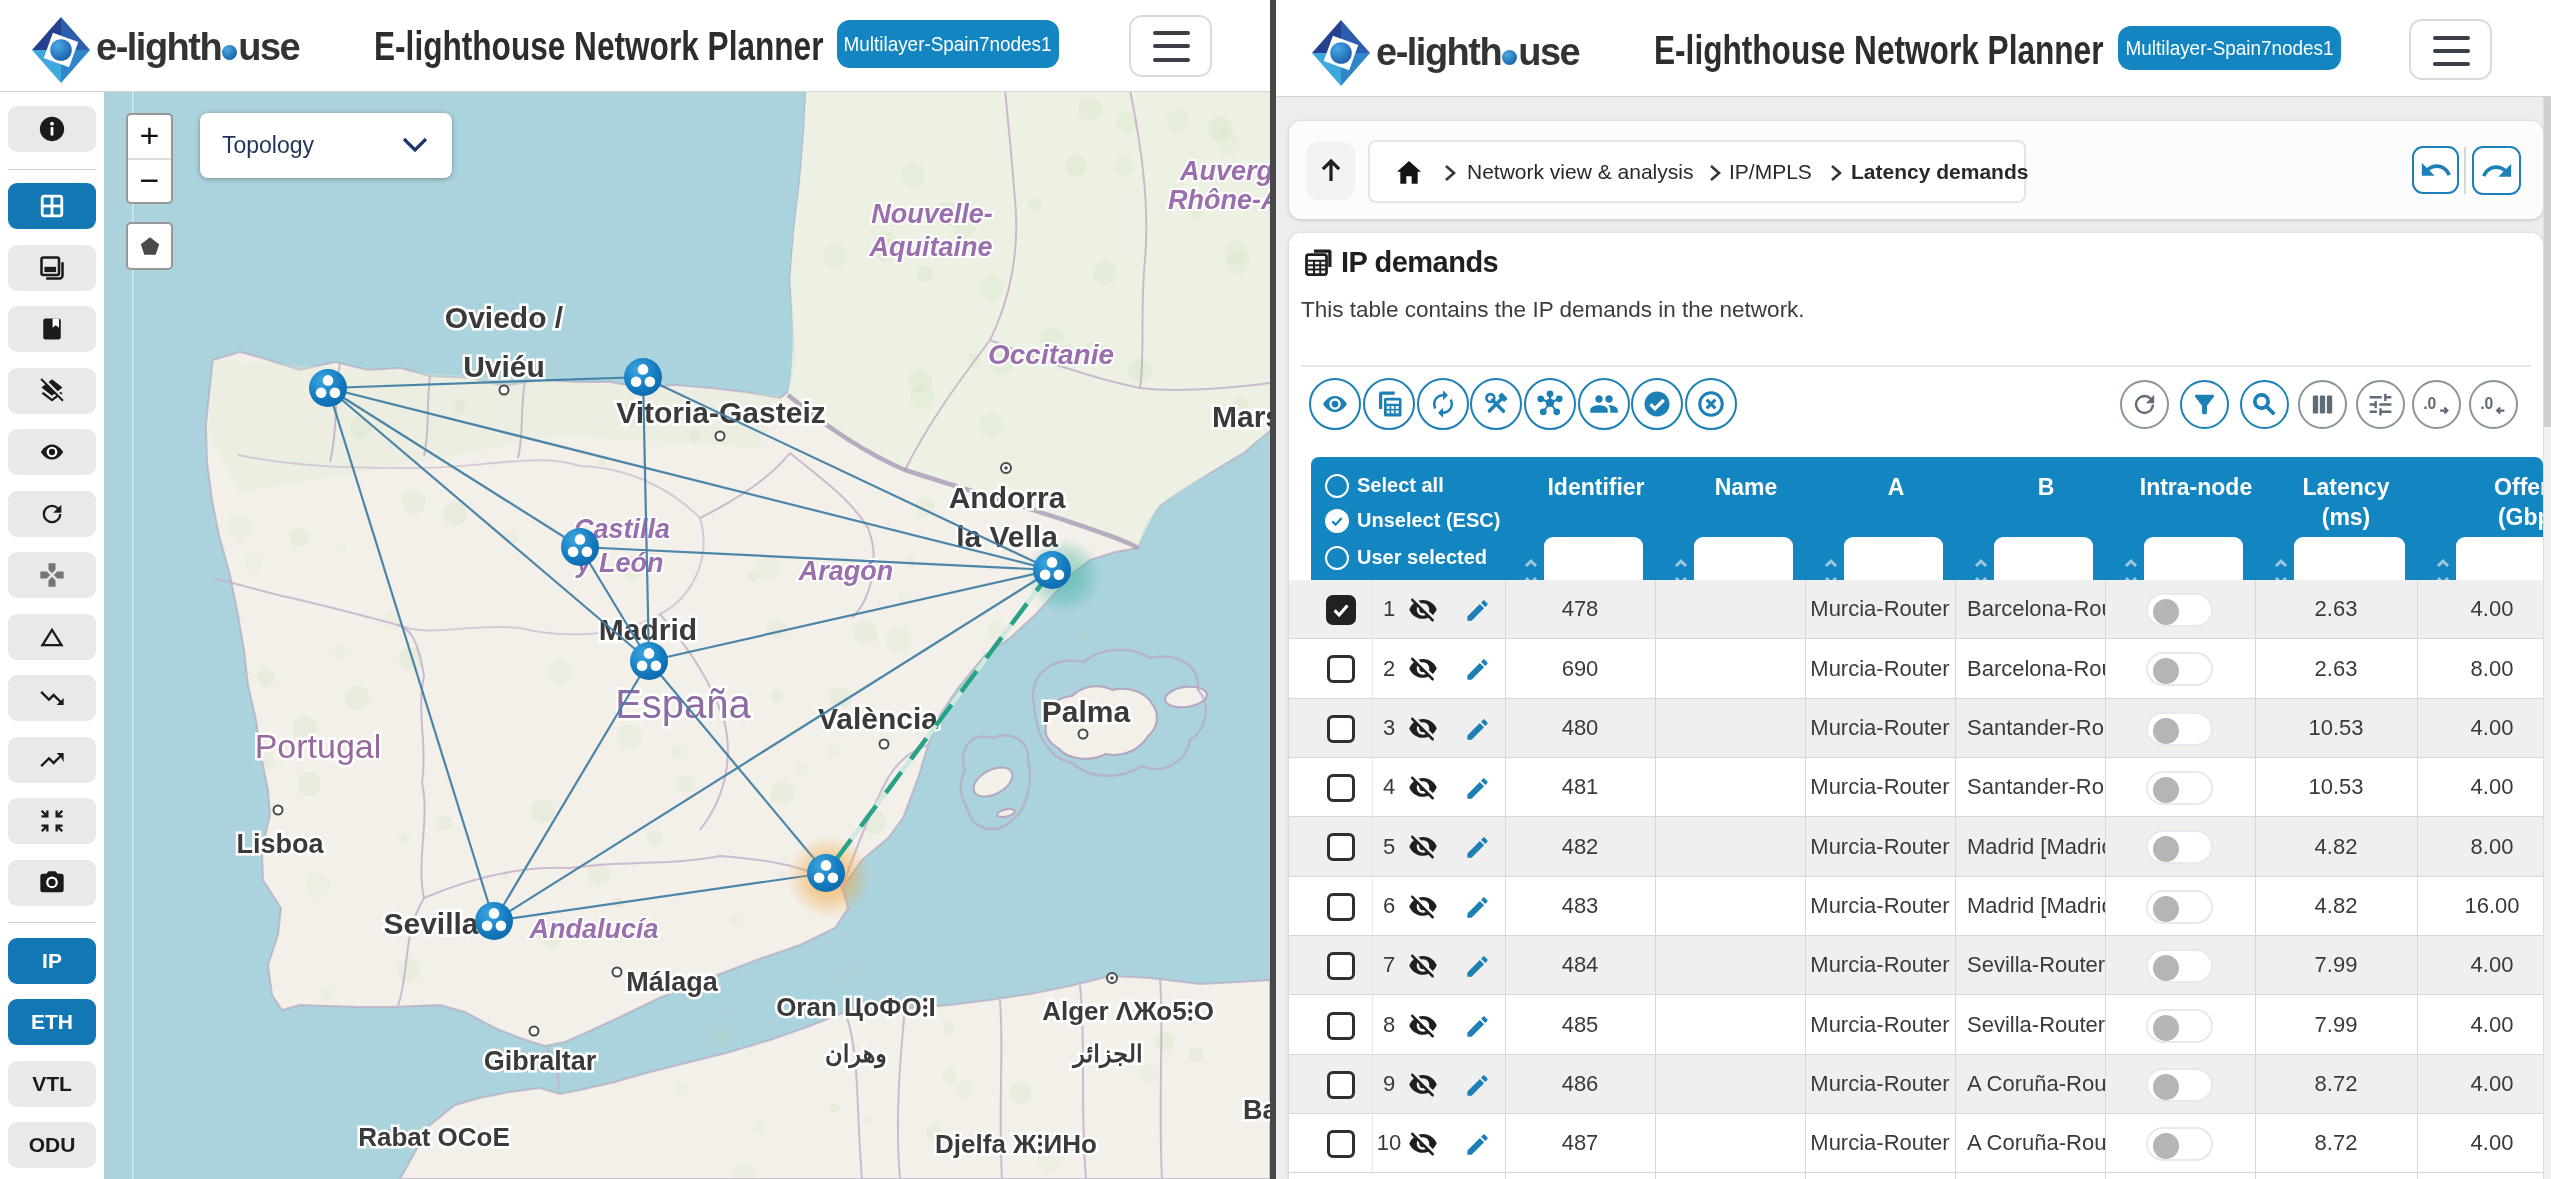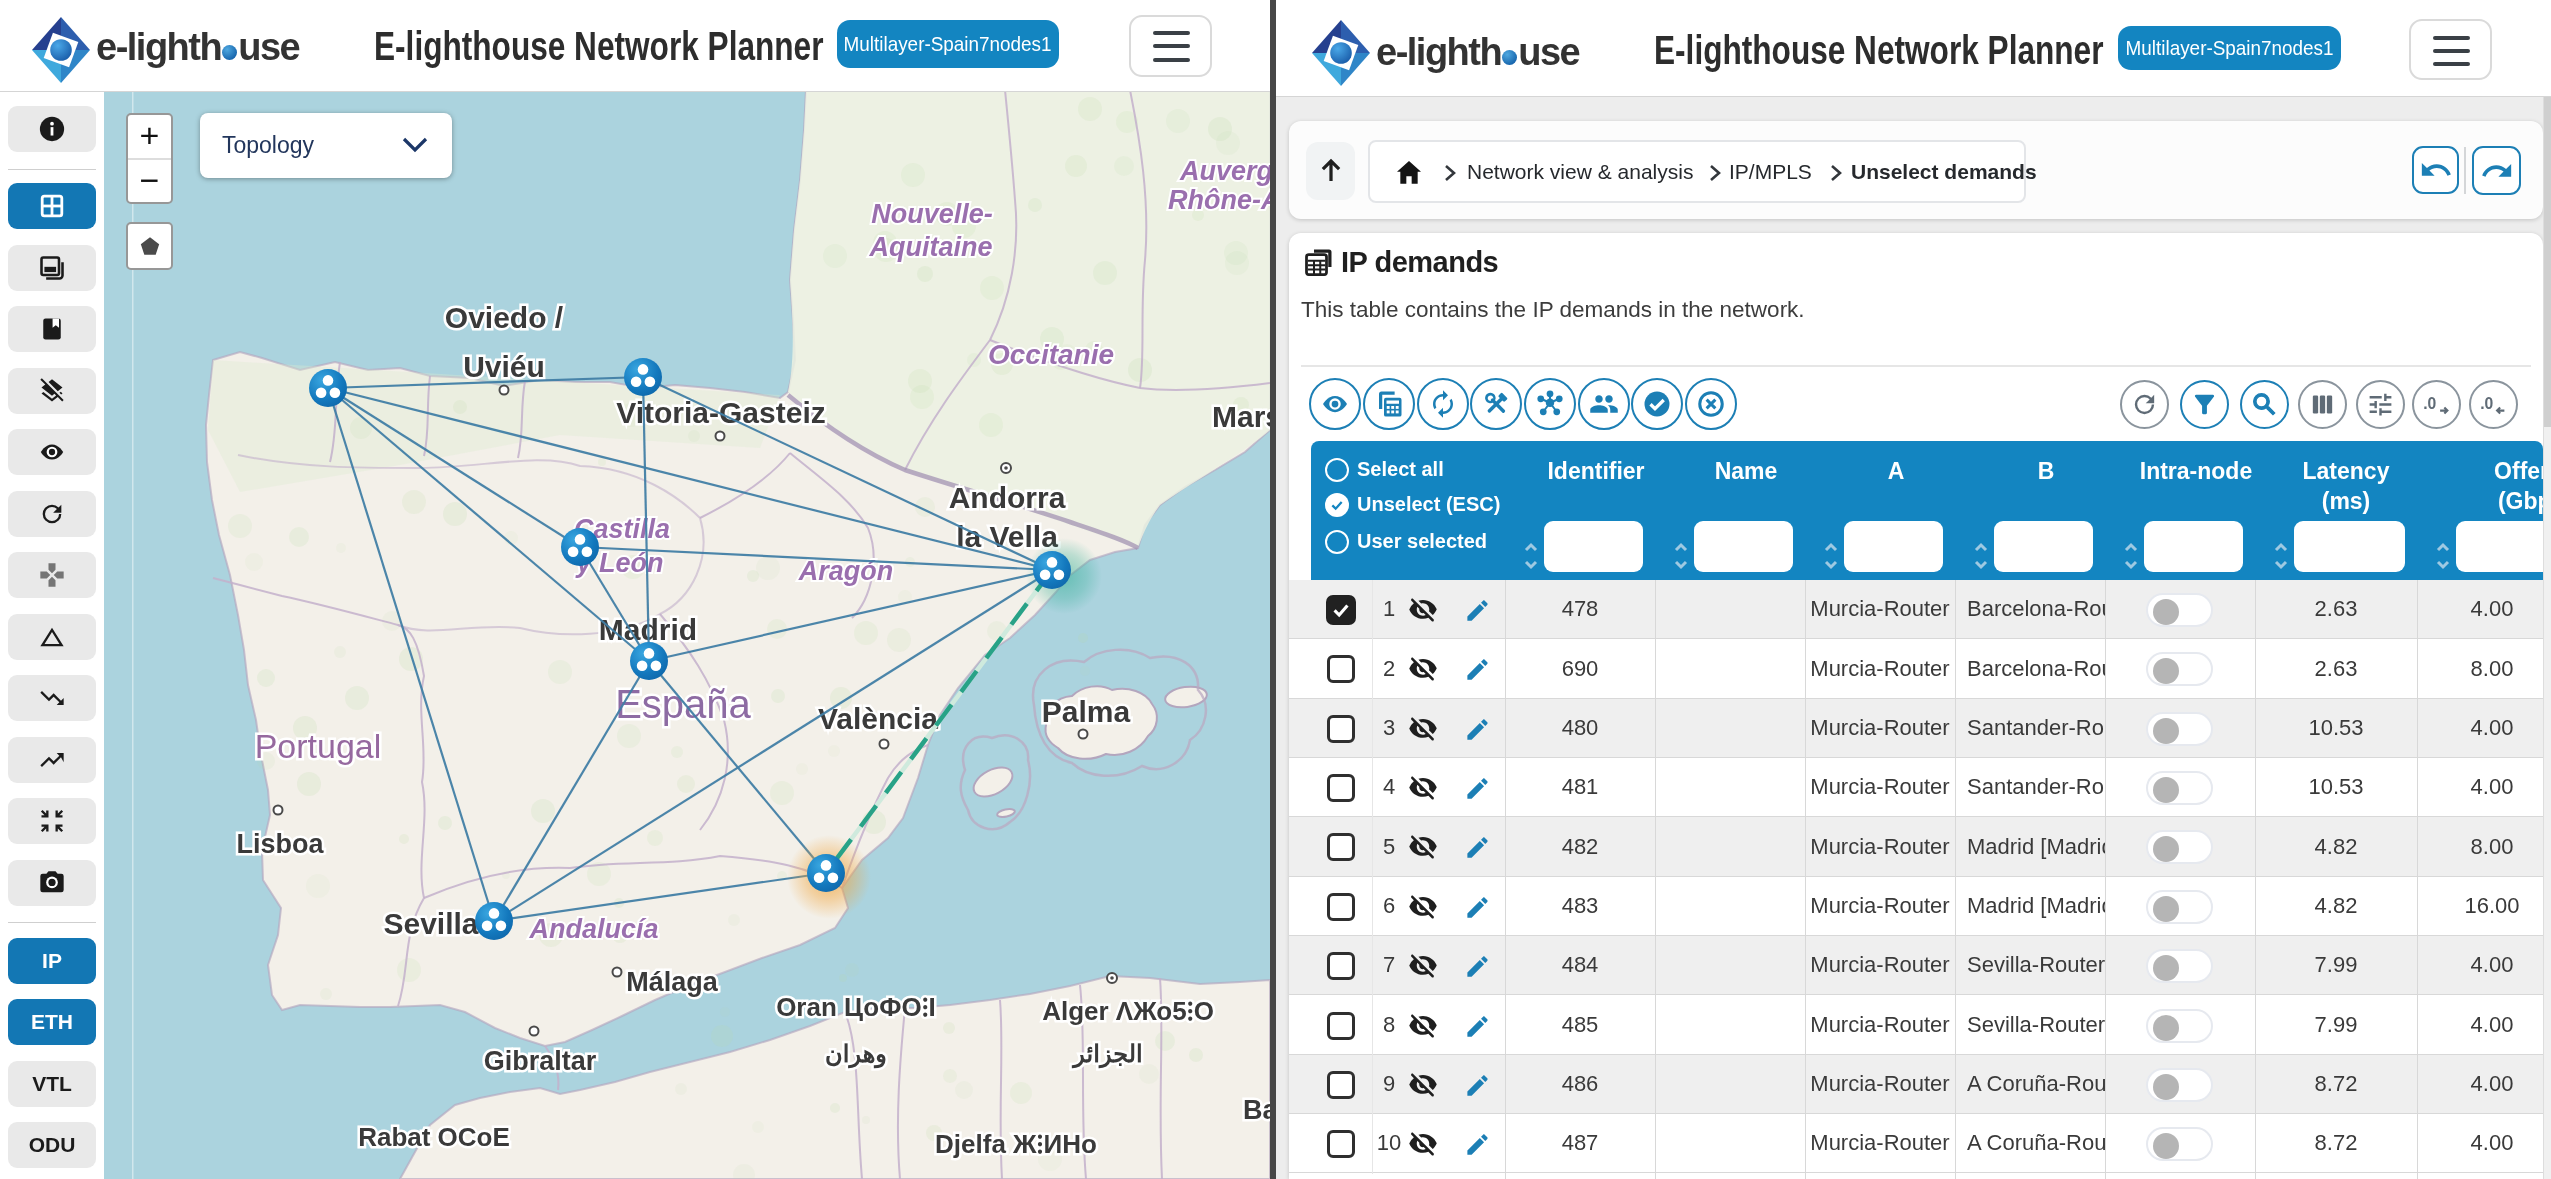--- a/index.html
+++ b/index.html
@@ -454,21 +454,21 @@
         <path d="M4 2 L12 9 L4 16" fill="none" stroke="#33373c" stroke-width="2.6"></path>
       </svg>
 <div class="crumbtxt" style="left:191px;top:160px;z-index:3;">Network view &amp; analysis</div>
 <svg class="ic abs" style="left:431px;top:164px;z-index:3;" width="16" height="18" viewBox="0 0 16 18">
         <path d="M4 2 L12 9 L4 16" fill="none" stroke="#33373c" stroke-width="2.6"></path>
       </svg>
 <div class="crumbtxt" style="left:453px;top:160px;z-index:3;">IP/MPLS</div>
 <svg class="ic abs" style="left:552px;top:164px;z-index:3;" width="16" height="18" viewBox="0 0 16 18">
         <path d="M4 2 L12 9 L4 16" fill="none" stroke="#33373c" stroke-width="2.6"></path>
       </svg>
-<div class="crumbtxt" style="left:575px;top:160px;z-index:3;font-weight:bold;">Unselect demands</div>
+<div class="crumbtxt" style="left:575px;top:160px;z-index:3;font-weight:bold;">Latency demands</div>
 <div class="abs" style="left:1136px;top:146px;width:47px;height:48px;border:2.5px solid #1c7fb5;border-radius:11px;background:#fff;z-index:3;display:flex;align-items:center;justify-content:center;">
         <svg class="ic" width="34" height="34" viewBox="0 0 24 24">
           <path d="M12.5 8c-2.65 0-5.05.99-6.9 2.6L2 7v9h9l-3.62-3.62c1.39-1.16 3.16-1.88 5.12-1.88 3.54 0 6.55 2.31 7.6 5.5l2.37-.78C21.08 11.03 17.15 8 12.5 8z" fill="#1c7fb5"></path>
         </svg>
       </div>
 <div class="abs" style="left:1188px;top:147px;width:2px;height:47px;background:#d4d6d8;z-index:3;"></div>
 <div class="abs" style="left:1196px;top:146px;width:49px;height:49px;border:2.5px solid #1c7fb5;border-radius:11px;background:#fff;z-index:3;display:flex;align-items:center;justify-content:center;">
         <svg class="ic" width="34" height="34" viewBox="0 0 24 24">
           <path d="M18.4 10.6C16.55 8.99 14.15 8 11.5 8c-4.65 0-8.58 3.03-9.96 7.22L3.9 16c1.05-3.19 4.05-5.5 7.6-5.5 1.95 0 3.73.72 5.12 1.88L13 16h9V7l-3.6 3.6z" fill="#1c7fb5"></path>
         </svg>
@@ -591,21 +591,21 @@
             <text x="1" y="16" font-size="13" font-weight="bold" fill="#5f6b76" font-family="Liberation Sans">.0</text>
             <path d="M15 17 h6 m-2.5 -2.5 l2.5 2.5 -2.5 2.5" stroke="#5f6b76" stroke-width="1.8" fill="none"></path>
           </svg>
         </div>
 <div class="circbtn" style="left:1179.5px;top:146.5px;width:49.0px;height:49.0px;border:2px solid #8a949d;display:flex;align-items:center;justify-content:center;">
           <svg class="ic" width="29" height="29" viewBox="0 0 24 24">
             <text x="1" y="16" font-size="13" font-weight="bold" fill="#5f6b76" font-family="Liberation Sans">.0</text>
             <path d="M21 17 h-6 m2.5 -2.5 l-2.5 2.5 2.5 2.5" stroke="#5f6b76" stroke-width="1.8" fill="none"></path>
           </svg>
         </div>
-<div class="abs" style="left:22px;top:208px;width:1232px;height:139px;background:#1385c1;border-radius:8px 8px 0 0;">
+<div class="abs" style="left:22px;top:224px;width:1232px;height:139px;background:#1385c1;border-radius:8px 8px 0 0;">
 <div class="abs" style="left:14px;top:17px;width:24px;height:24px;border-radius:50%;border:2.6px solid #fff;"></div>
 <div class="abs" style="left:14px;top:52px;width:24px;height:24px;border-radius:50%;background:#fff;display:flex;align-items:center;justify-content:center;">
             <svg class="ic" width="16" height="16" viewBox="0 0 24 24">
               <path d="M5 12.5 L10 17.5 L19 7.5" fill="none" stroke="#1385c1" stroke-width="3.4"></path>
             </svg>
           </div>
 <div class="abs" style="left:14px;top:89px;width:24px;height:24px;border-radius:50%;border:2.6px solid #fff;"></div>
 <div class="rlbl" style="left:46px;top:17px;">Select all</div>
 <div class="rlbl" style="left:46px;top:52px;">Unselect (ESC)</div>
 <div class="rlbl" style="left:46px;top:89px;">User selected</div>

